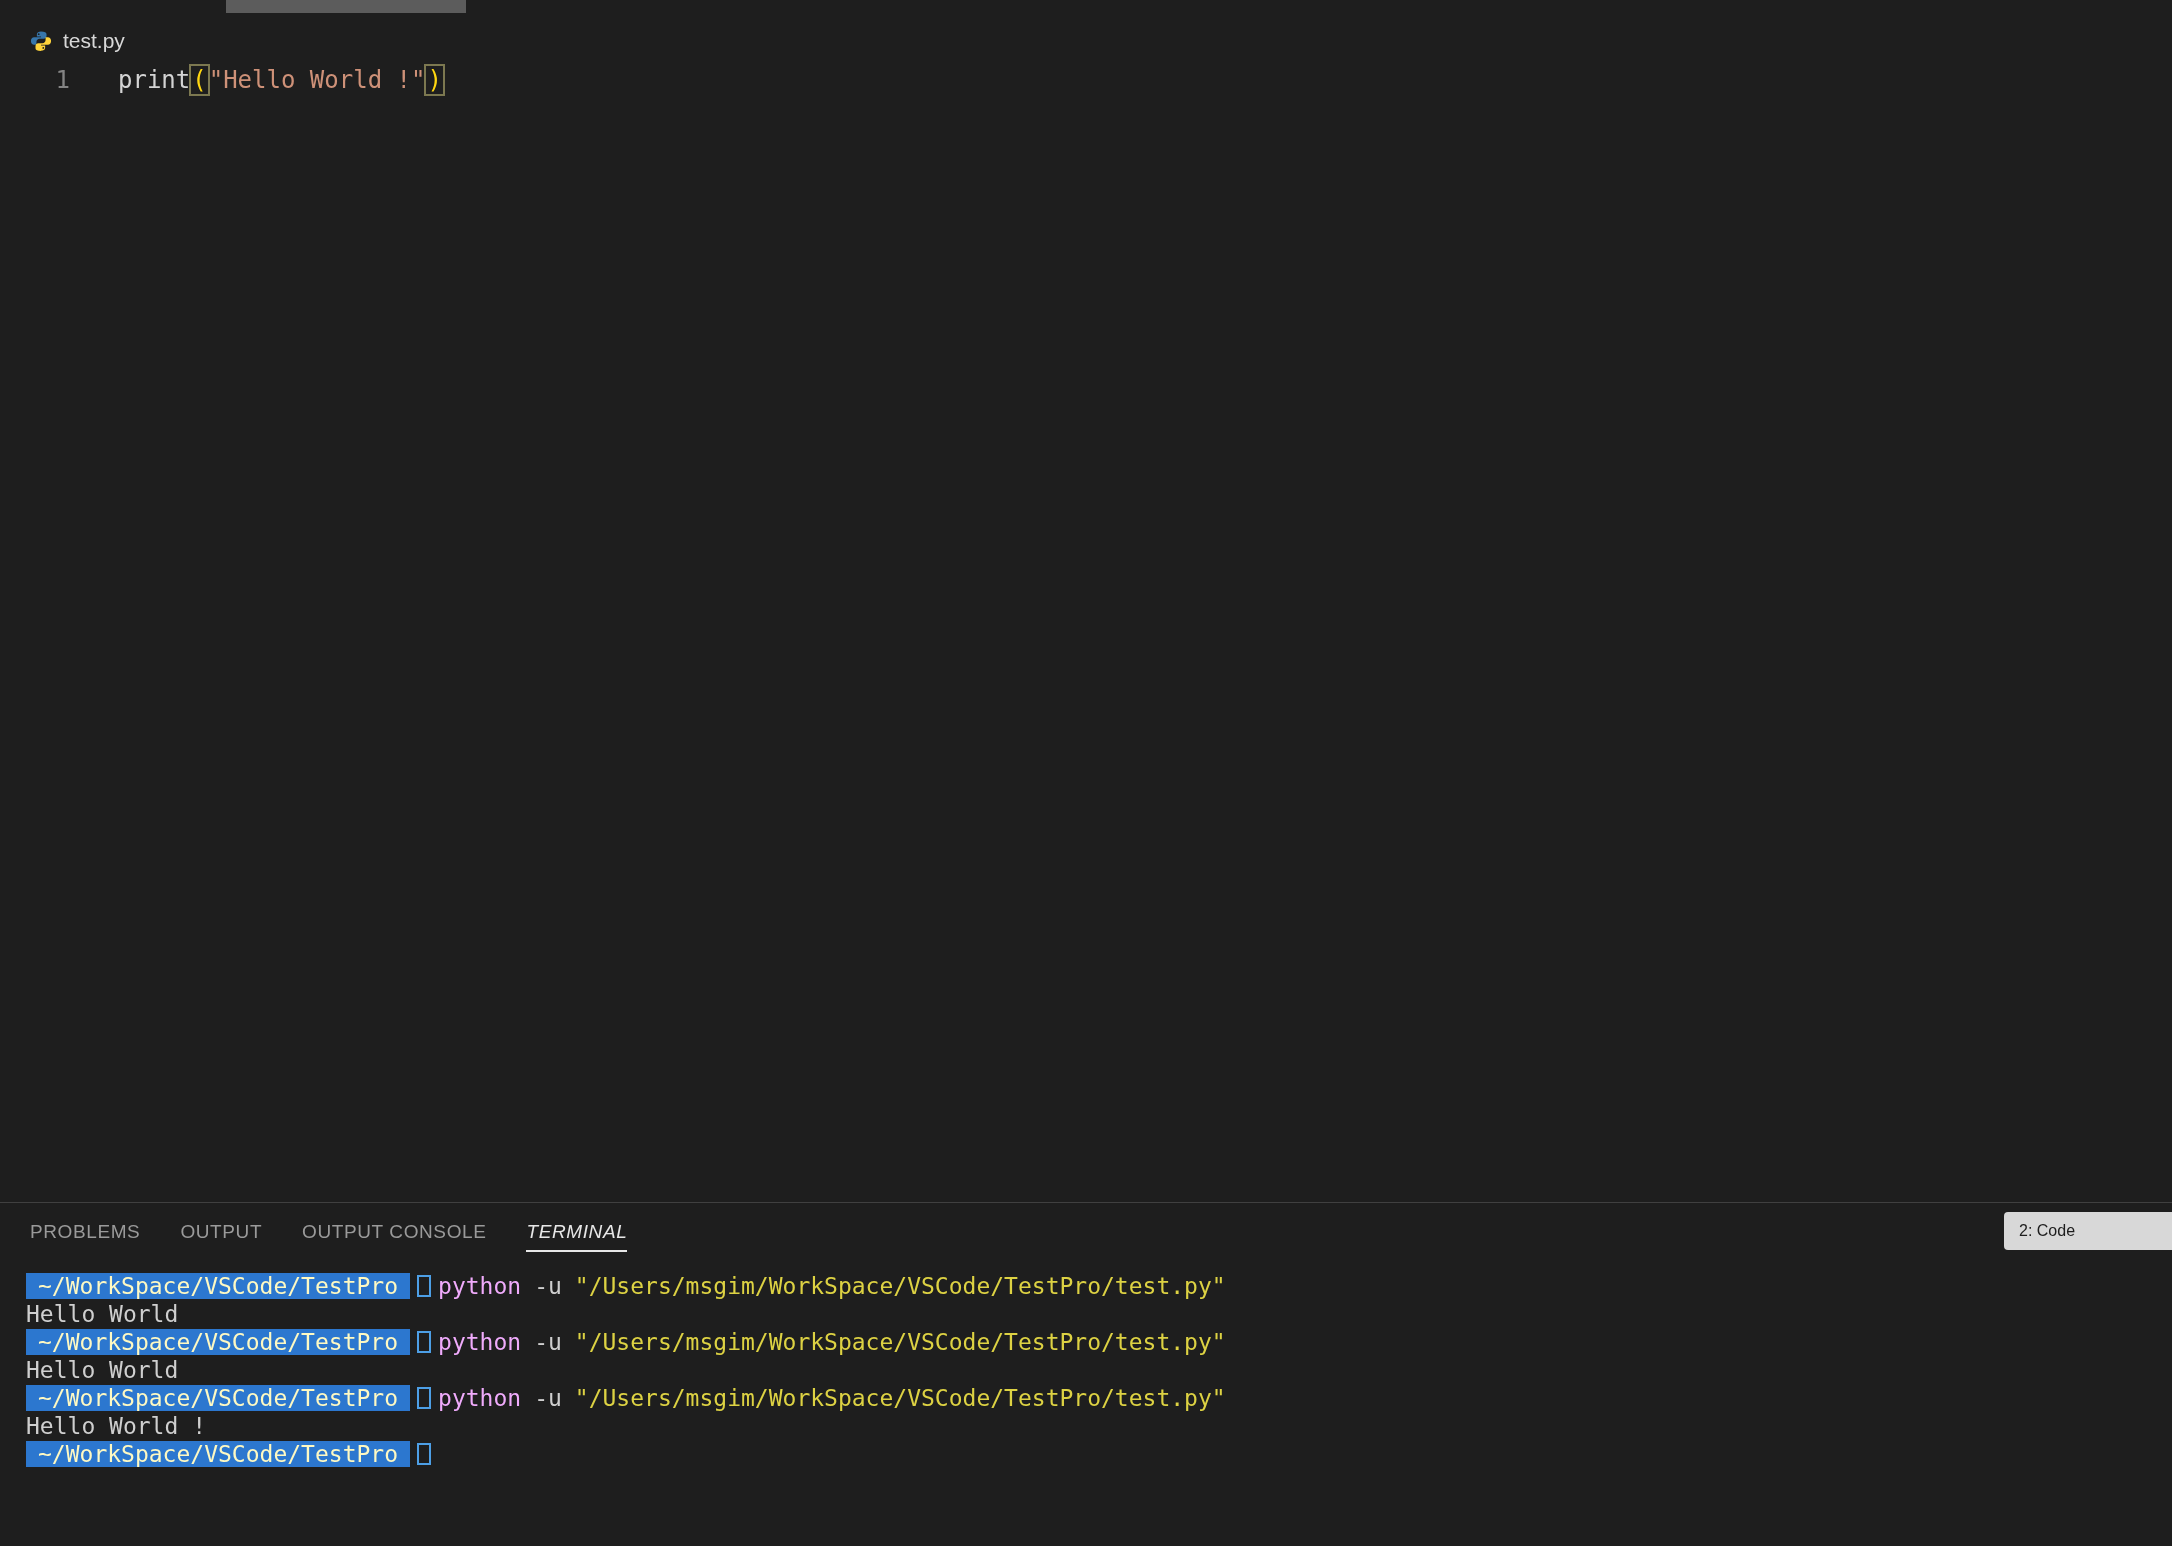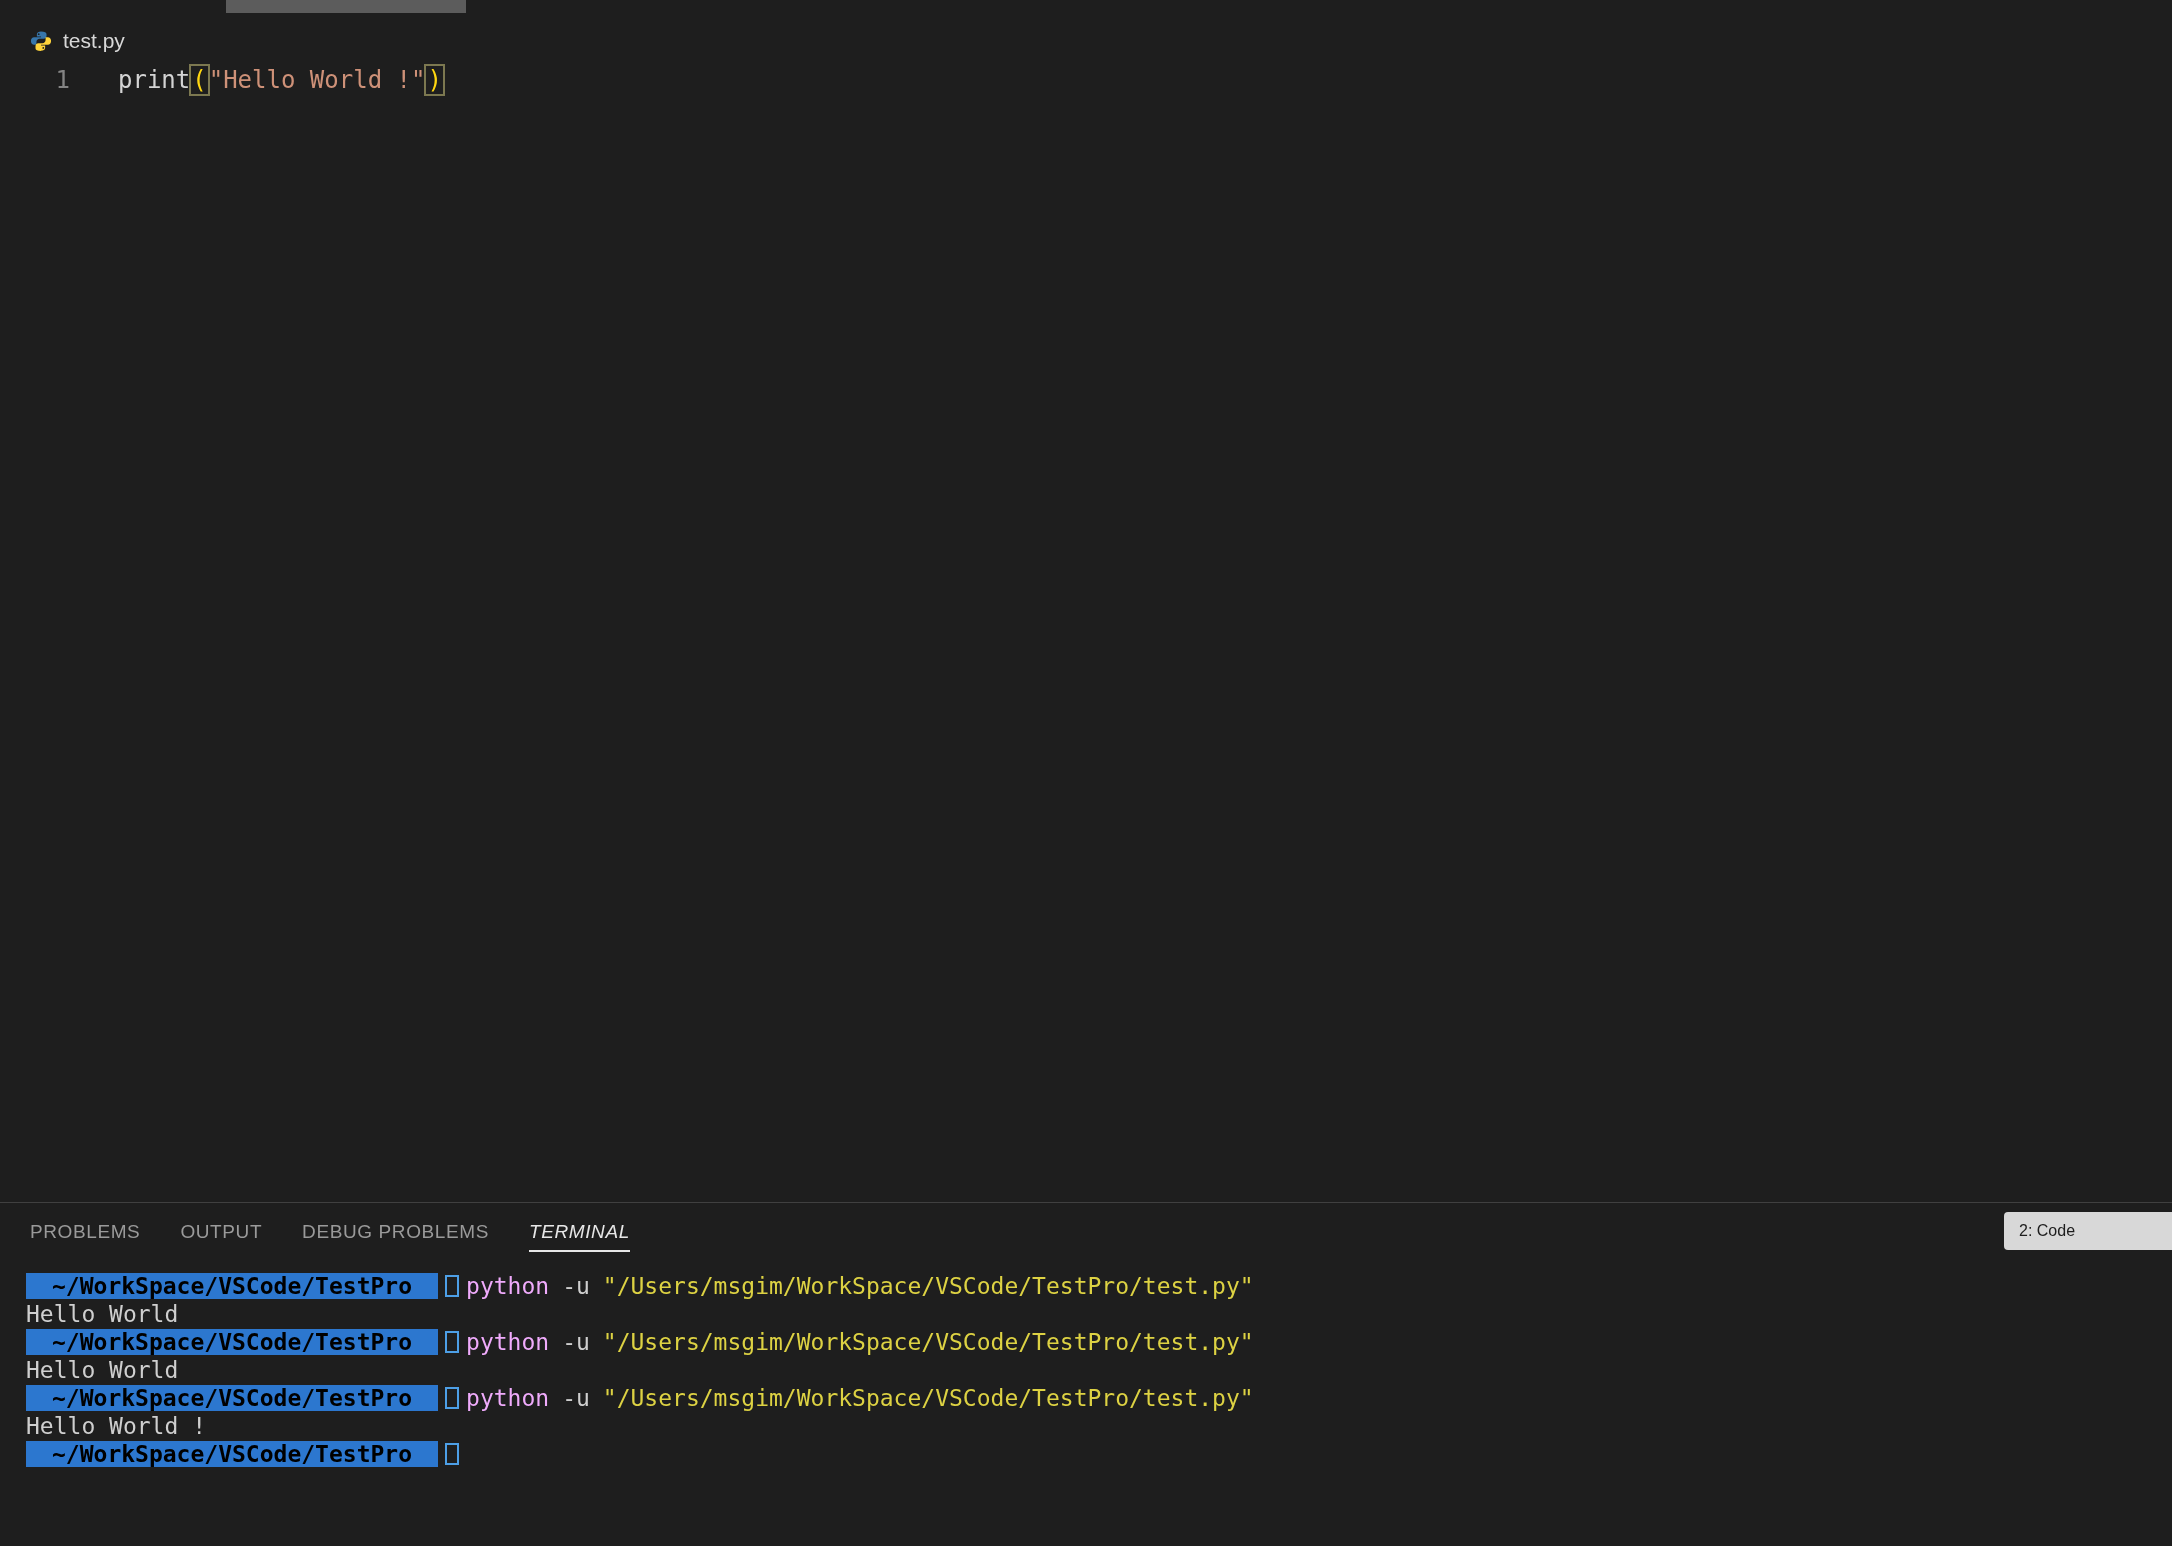--- a/index.html
+++ b/index.html
@@ -32,21 +32,21 @@
   .panel-tab { color:#9a9a9a; padding:9px 0; cursor:pointer; }
   .panel-tab.active { color:#e7e7e7; padding-bottom:7px; border-bottom:2px solid #e7e7e7;font-style:italic; }
 
   .terminal-picker { position:absolute; right:0; top:9px; width:168px; height:38px; background:#d8d8d8;
                      color:#1d1d1d; font-size:16px; line-height:38px; padding-left:15px;
                      border-radius:4px 0 0 4px; cursor:pointer; }
 
   .terminal { position:absolute; left:26px; top:69px; right:10px;
               font-family:"DejaVu Sans Mono", monospace; font-size:23px; }
   .t-row { height:28px; display:flex; align-items:center; white-space:pre; }
-  .prompt-chip { background:#2c77cf; color:#000000; font-weight:700; padding:0 26px; }
+  .prompt-chip { background:#2c77cf; color:#fef9c3; font-weight:400; padding:0 12px; }
   .glyph-box { display:inline-block; width:14px; height:22px; border:2px solid #4d9fe6; margin-left:7px; }
   .cmd-program { color:#f0abfc; margin-left:7px; }
   .cmd-flag { color:#cfcfcf; margin:0 13px; }
   .cmd-path { color:#ddd243; }
   .t-output { color:#cfcfcf; }
 </style>
 </head>
 <body>
 
 <div id="app">
@@ -69,21 +69,21 @@
       <span class="gutter">1</span>
       <span class="code-text"><span class="tok-func">print</span><span class="tok-bracket">(</span><span class="tok-string">"Hello World !"</span><span class="tok-bracket">)</span></span>
     </div>
   </div>
 
   <div class="panel">
 
     <div class="panel-tabs">
       <span class="panel-tab">PROBLEMS</span>
       <span class="panel-tab">OUTPUT</span>
-      <span class="panel-tab">DEBUG PROBLEMS</span>
+      <span class="panel-tab">OUTPUT CONSOLE</span>
       <span class="panel-tab active">TERMINAL</span>
     </div>
 
     <div class="terminal-picker">2: Code</div>
 
     <div class="terminal">
 
       <div class="t-row">
         <span class="prompt-chip">~/WorkSpace/VSCode/TestPro</span>
         <span class="glyph-box"></span>

